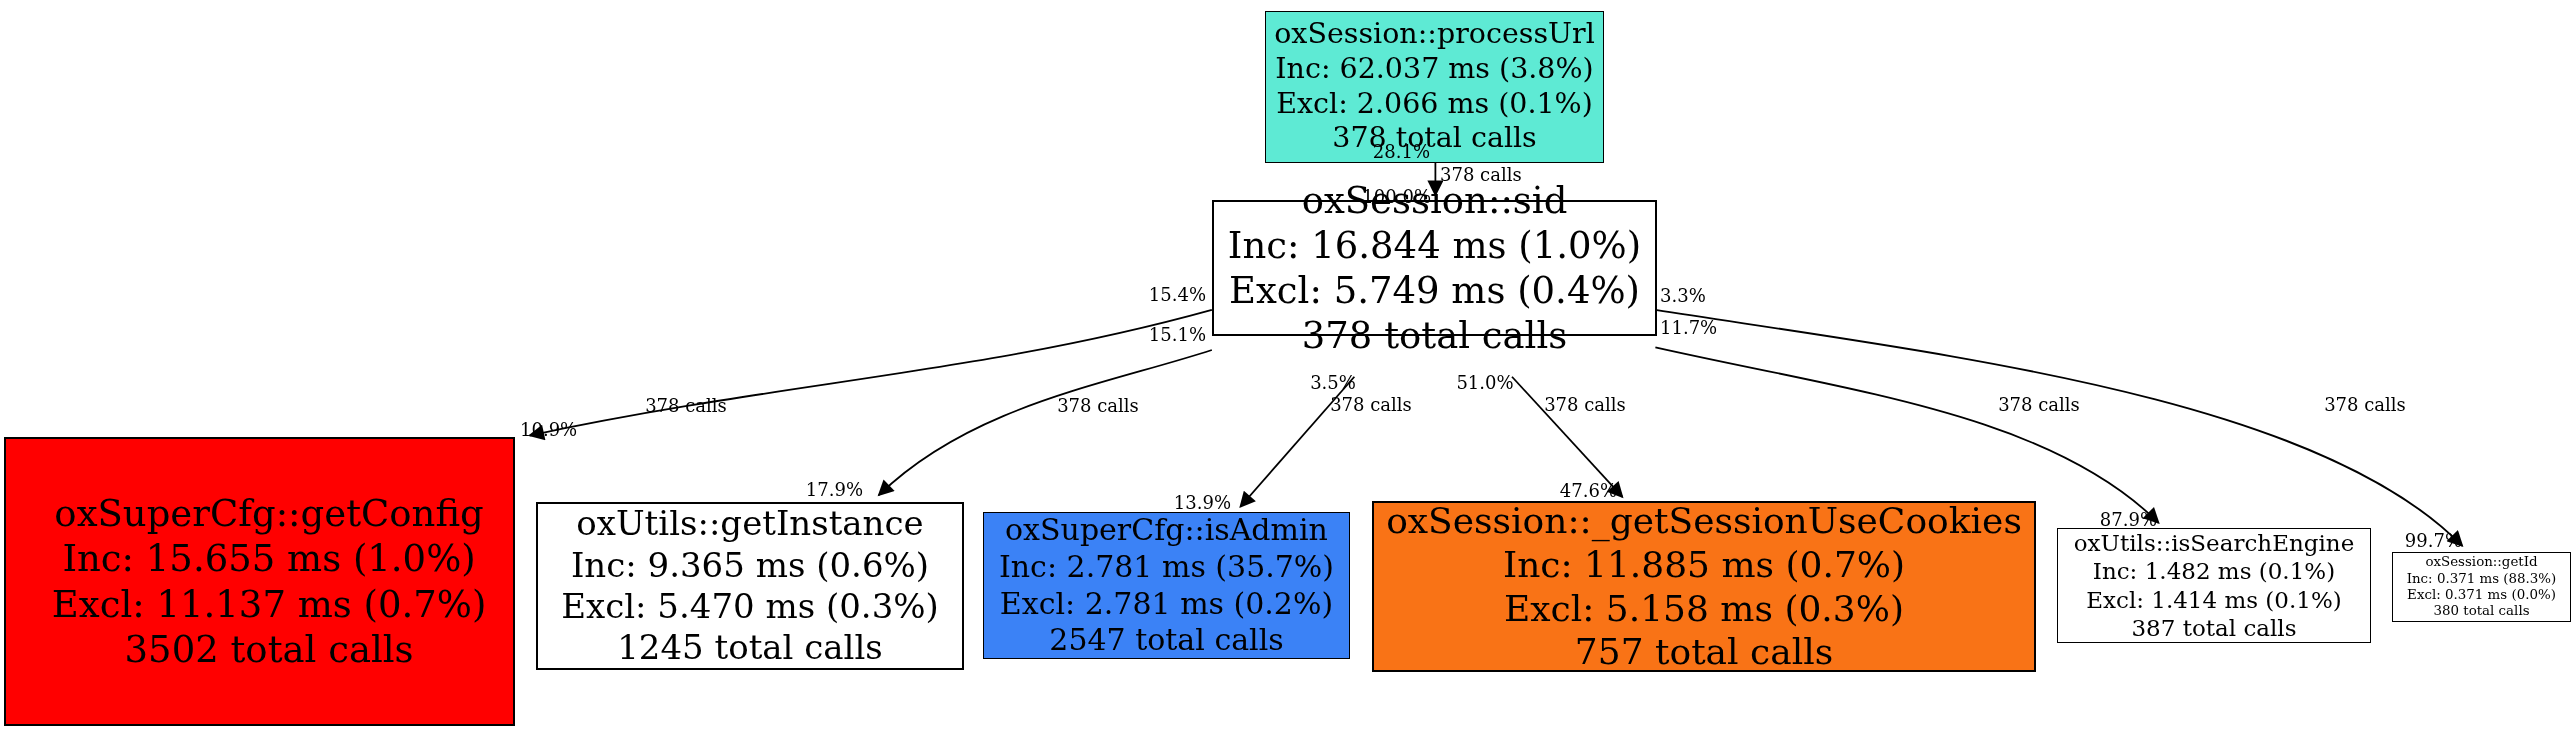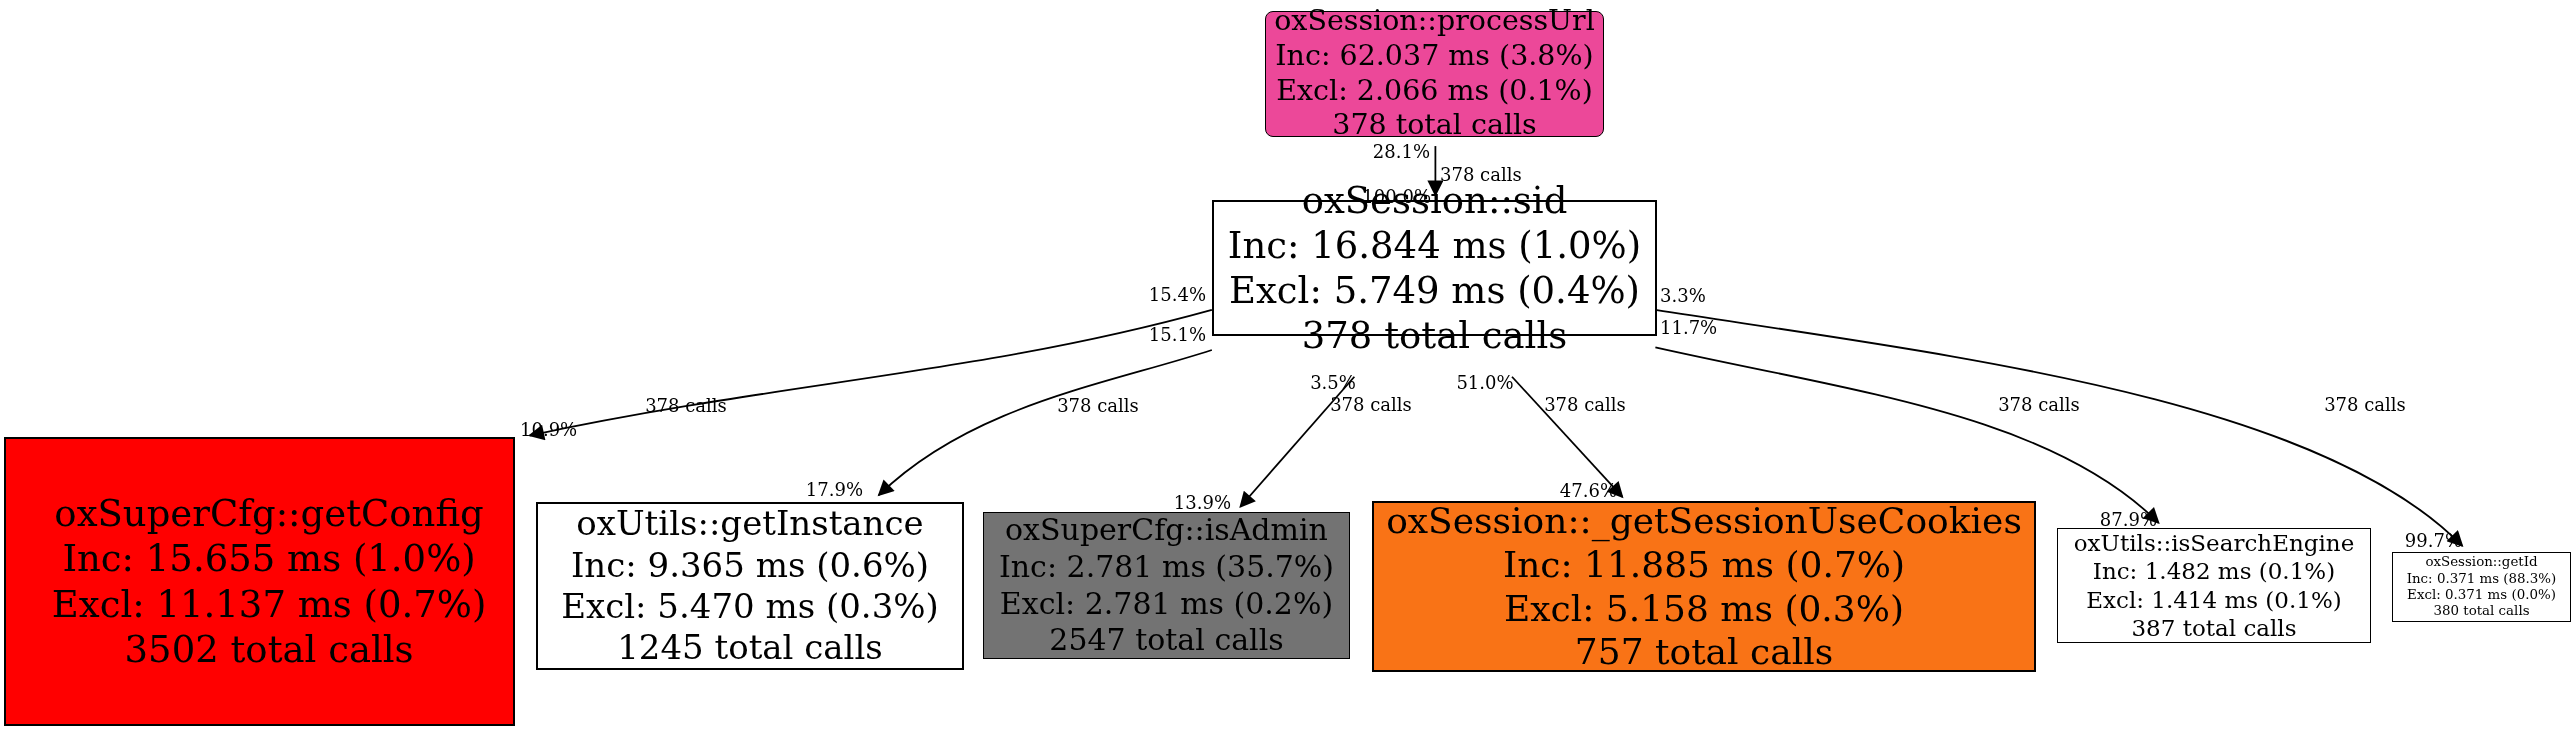--- a/index.html
+++ b/index.html
@@ -57,21 +57,21 @@
       <path d="M1611,164 L1611,219" marker-end="url(#arrow)"></path>
       <path d="M1360,348 C1100,420 880,428 594,489" marker-end="url(#arrow)"></path>
       <path d="M1360,393 C1240,432 1090,455 986,556" marker-end="url(#arrow)"></path>
       <path d="M1520,423 L1392,569" marker-end="url(#arrow)"></path>
       <path d="M1697,423 L1821,558" marker-end="url(#arrow)"></path>
       <path d="M1858,390 C2080,440 2300,465 2423,587" marker-end="url(#arrow)"></path>
       <path d="M1858,348 C2180,398 2600,445 2764,613" marker-end="url(#arrow)"></path>
     </g>
   </svg>
 
-  <div class="node thin" style="left: 1265px; top: 10.7px; width: 339px; height: 126px; font-size: 28.5px; border-color: rgb(0, 0, 0); background: #ec4899; border-radius: 8px;">
+  <div class="node thin" style="left: 1265px; top: 10.7px; width: 339px; height: 152px; font-size: 28.5px; border-color: rgb(0, 0, 0); background: #5eead4;">
     <span>oxSession::processUrl</span>
     <span>Inc: 62.037 ms (3.8%)</span>
     <span>Excl: 2.066 ms (0.1%)</span>
     <span>378 total calls</span>
   </div>
 
   <div class="node" style="left: 1212px; top: 200px; width: 445px; height: 136px; font-size: 37px; border-color: rgb(0, 0, 0); background: rgb(255, 255, 255);">
     <span>oxSession::sid</span>
     <span>Inc: 16.844 ms (1.0%)</span>
     <span>Excl: 5.749 ms (0.4%)</span>
@@ -85,21 +85,21 @@
     <span>3502 total calls</span>
   </div>
 
   <div class="node" style="left: 536px; top: 502px; width: 428px; height: 168px; font-size: 34px; border-color: rgb(0, 0, 0); background: rgb(255, 255, 255);">
     <span>oxUtils::getInstance</span>
     <span>Inc: 9.365 ms (0.6%)</span>
     <span>Excl: 5.470 ms (0.3%)</span>
     <span>1245 total calls</span>
   </div>
 
-  <div class="node thin" style="left: 983px; top: 512px; width: 367px; height: 147px; font-size: 30px; border-color: rgb(0, 0, 0); background: #737373; text-align: right;">
+  <div class="node thin" style="left: 983px; top: 512px; width: 367px; height: 147px; font-size: 30px; border-color: rgb(0, 0, 0); background: #3b82f6; text-align: right;">
     <span>oxSuperCfg::isAdmin</span>
     <span>Inc: 2.781 ms (35.7%)</span>
     <span>Excl: 2.781 ms (0.2%)</span>
     <span>2547 total calls</span>
   </div>
 
   <div class="node" style="left: 1372px; top: 501px; width: 664px; height: 171px; font-size: 36px; border-color: rgb(0, 0, 0); background: #f97316;">
     <span>oxSession::_getSessionUseCookies</span>
     <span>Inc: 11.885 ms (0.7%)</span>
     <span>Excl: 5.158 ms (0.3%)</span>

